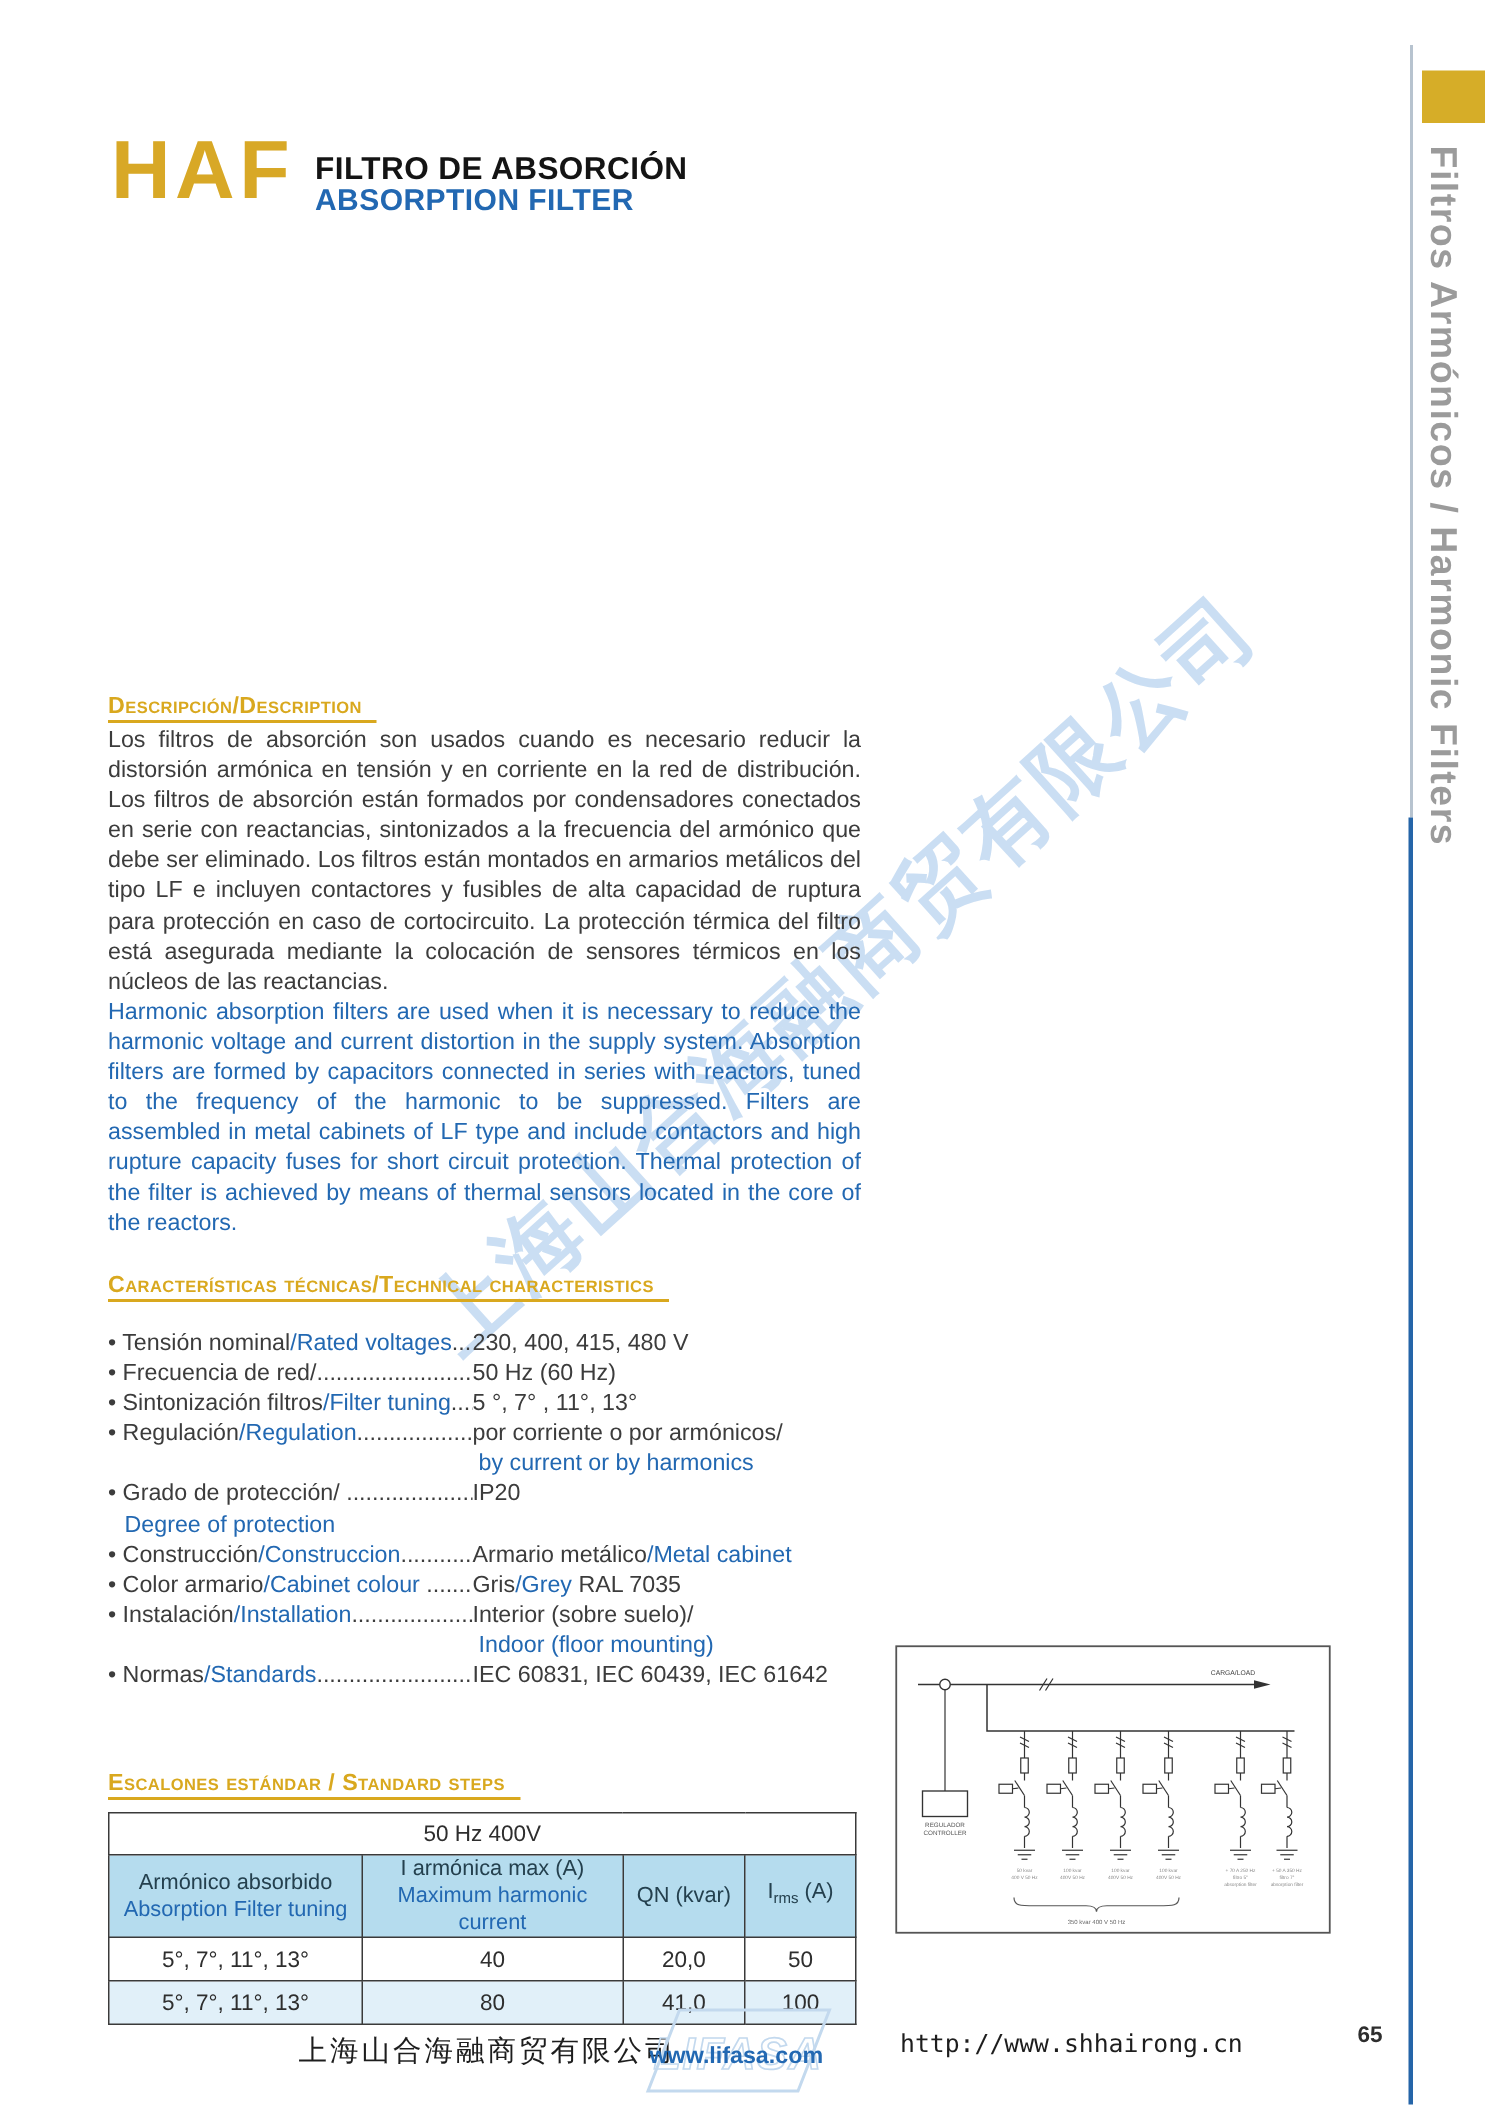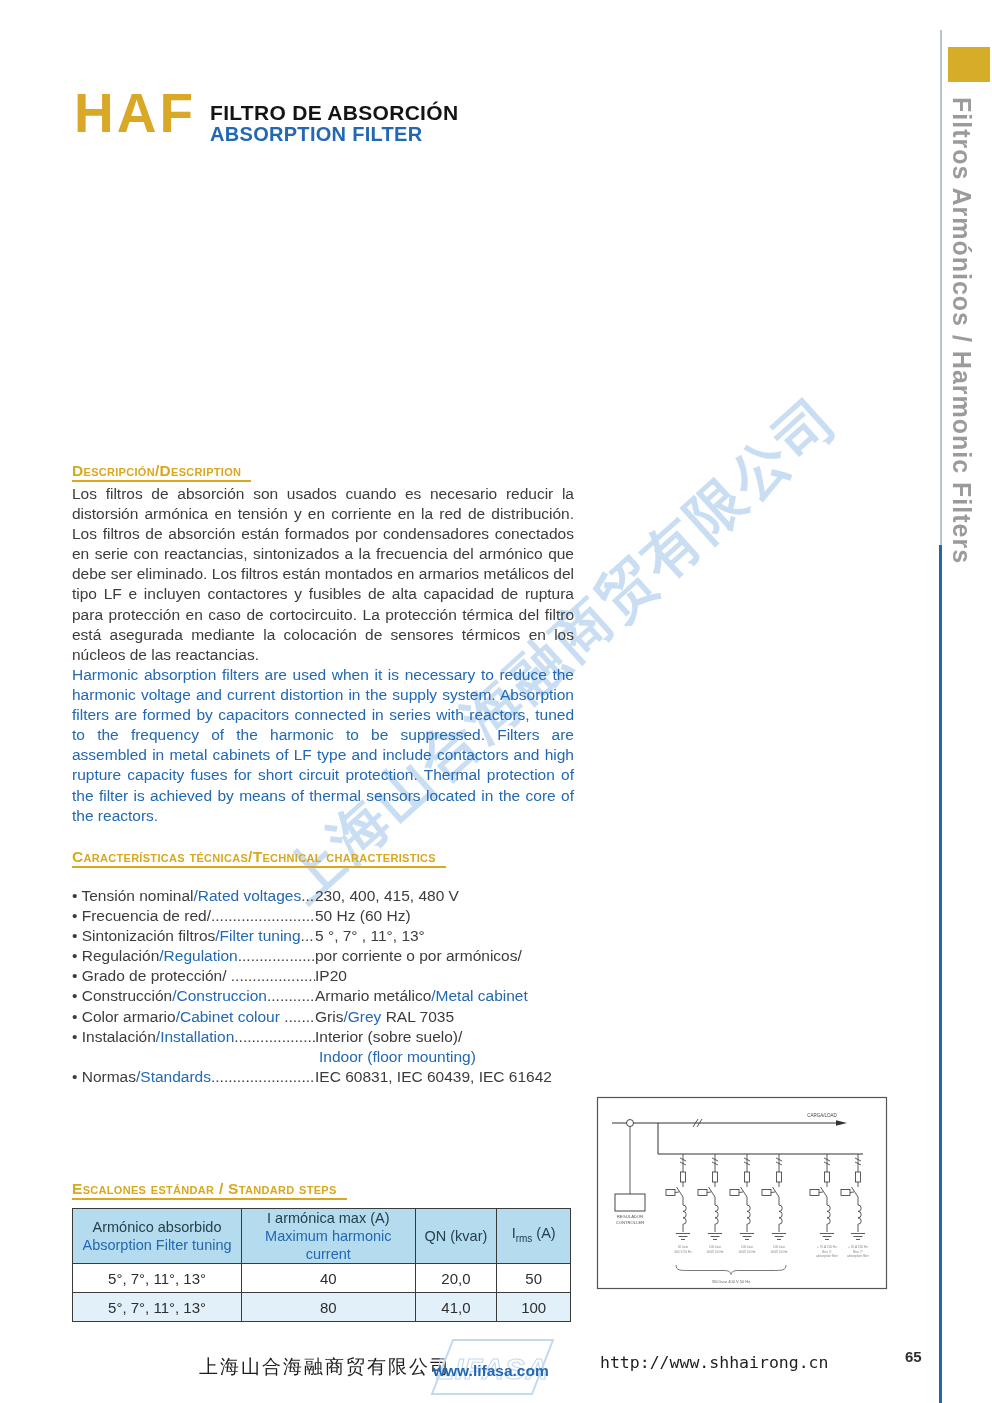--- a/index.html
+++ b/index.html
@@ -104,39 +104,44 @@
   </div>
 
   <div class="abs tech-list">
     <div class="trow"><span class="lblwrap"><span class="dark">• Tensión nominal</span><span class="blue">/Rated voltages</span><span class="dark">...........................................</span></span><span class="dark">230, 400, 415, 480 V</span></div>
 
     <div class="trow"><span class="lblwrap"><span class="dark">• Frecuencia de red/</span><span class="dark">...........................................</span></span><span class="dark">50 Hz (60 Hz)</span></div>
 
     <div class="trow"><span class="lblwrap"><span class="dark">• Sintonización filtros</span><span class="blue">/Filter tuning</span><span class="dark">...........................................</span></span><span class="dark">5 °, 7° , 11°, 13°</span></div>
 
     <div class="trow"><span class="lblwrap"><span class="dark">• Regulación</span><span class="blue">/Regulation</span><span class="dark">...........................................</span></span><span class="dark">por corriente o por armónicos/</span></div>
+    <div class="trow ind-val blue">by current or by harmonics</div>
 
     <div class="trow"><span class="lblwrap"><span class="dark">• Grado de protección/ </span><span class="dark">...........................................</span></span><span class="dark">IP20</span></div>
+    <div class="trow ind-sm blue">Degree of protection</div>
 
     <div class="trow"><span class="lblwrap"><span class="dark">• Construcción</span><span class="blue">/Construccion</span><span class="dark">...........................................</span></span><span class="dark">Armario metálico</span><span class="blue">/Metal cabinet</span></div>
 
     <div class="trow"><span class="lblwrap"><span class="dark">• Color armario</span><span class="blue">/Cabinet colour </span><span class="dark">...........................................</span></span><span class="dark">Gris</span><span class="blue">/Grey</span><span class="dark"> RAL 7035</span></div>
 
     <div class="trow"><span class="lblwrap"><span class="dark">• Instalación</span><span class="blue">/Installation</span><span class="dark">...........................................</span></span><span class="dark">Interior (sobre suelo)/</span></div>
     <div class="trow ind-val blue">Indoor (floor mounting)</div>
 
     <div class="trow"><span class="lblwrap"><span class="dark">• Normas</span><span class="blue">/Standards</span><span class="dark">...........................................</span></span><span class="dark">IEC 60831, IEC 60439, IEC 61642</span></div>
   </div>
 
   <div class="abs" style="left:72px;top:1180px;">
     <span class="sec-h"><span>Escalones estándar</span><span class="it"> / Standard steps</span></span>
   </div>
 
   <table class="abs steps-table">
     <tbody>
+        <tr>
+          <td class="ttl" colspan="4">50 Hz 400V</td>
+        </tr>
     <tr class="hdr">
       <th class="c1"><span class="es">Armónico absorbido</span><br><span class="en">Absorption Filter tuning</span></th>
       <th class="c2"><span class="es">I armónica max (A)</span><br><span class="en">Maximum  harmonic current</span></th>
       <th class="c3"><span class="es">QN (kvar)</span></th>
       <th class="c4"><span class="es"><span>I</span><sub>rms</sub><span> (A)</span></span></th>
     </tr>
     <tr class="r">
       <td>5°, 7°, 11°, 13°</td>
       <td>40</td>
       <td>20,0</td>

